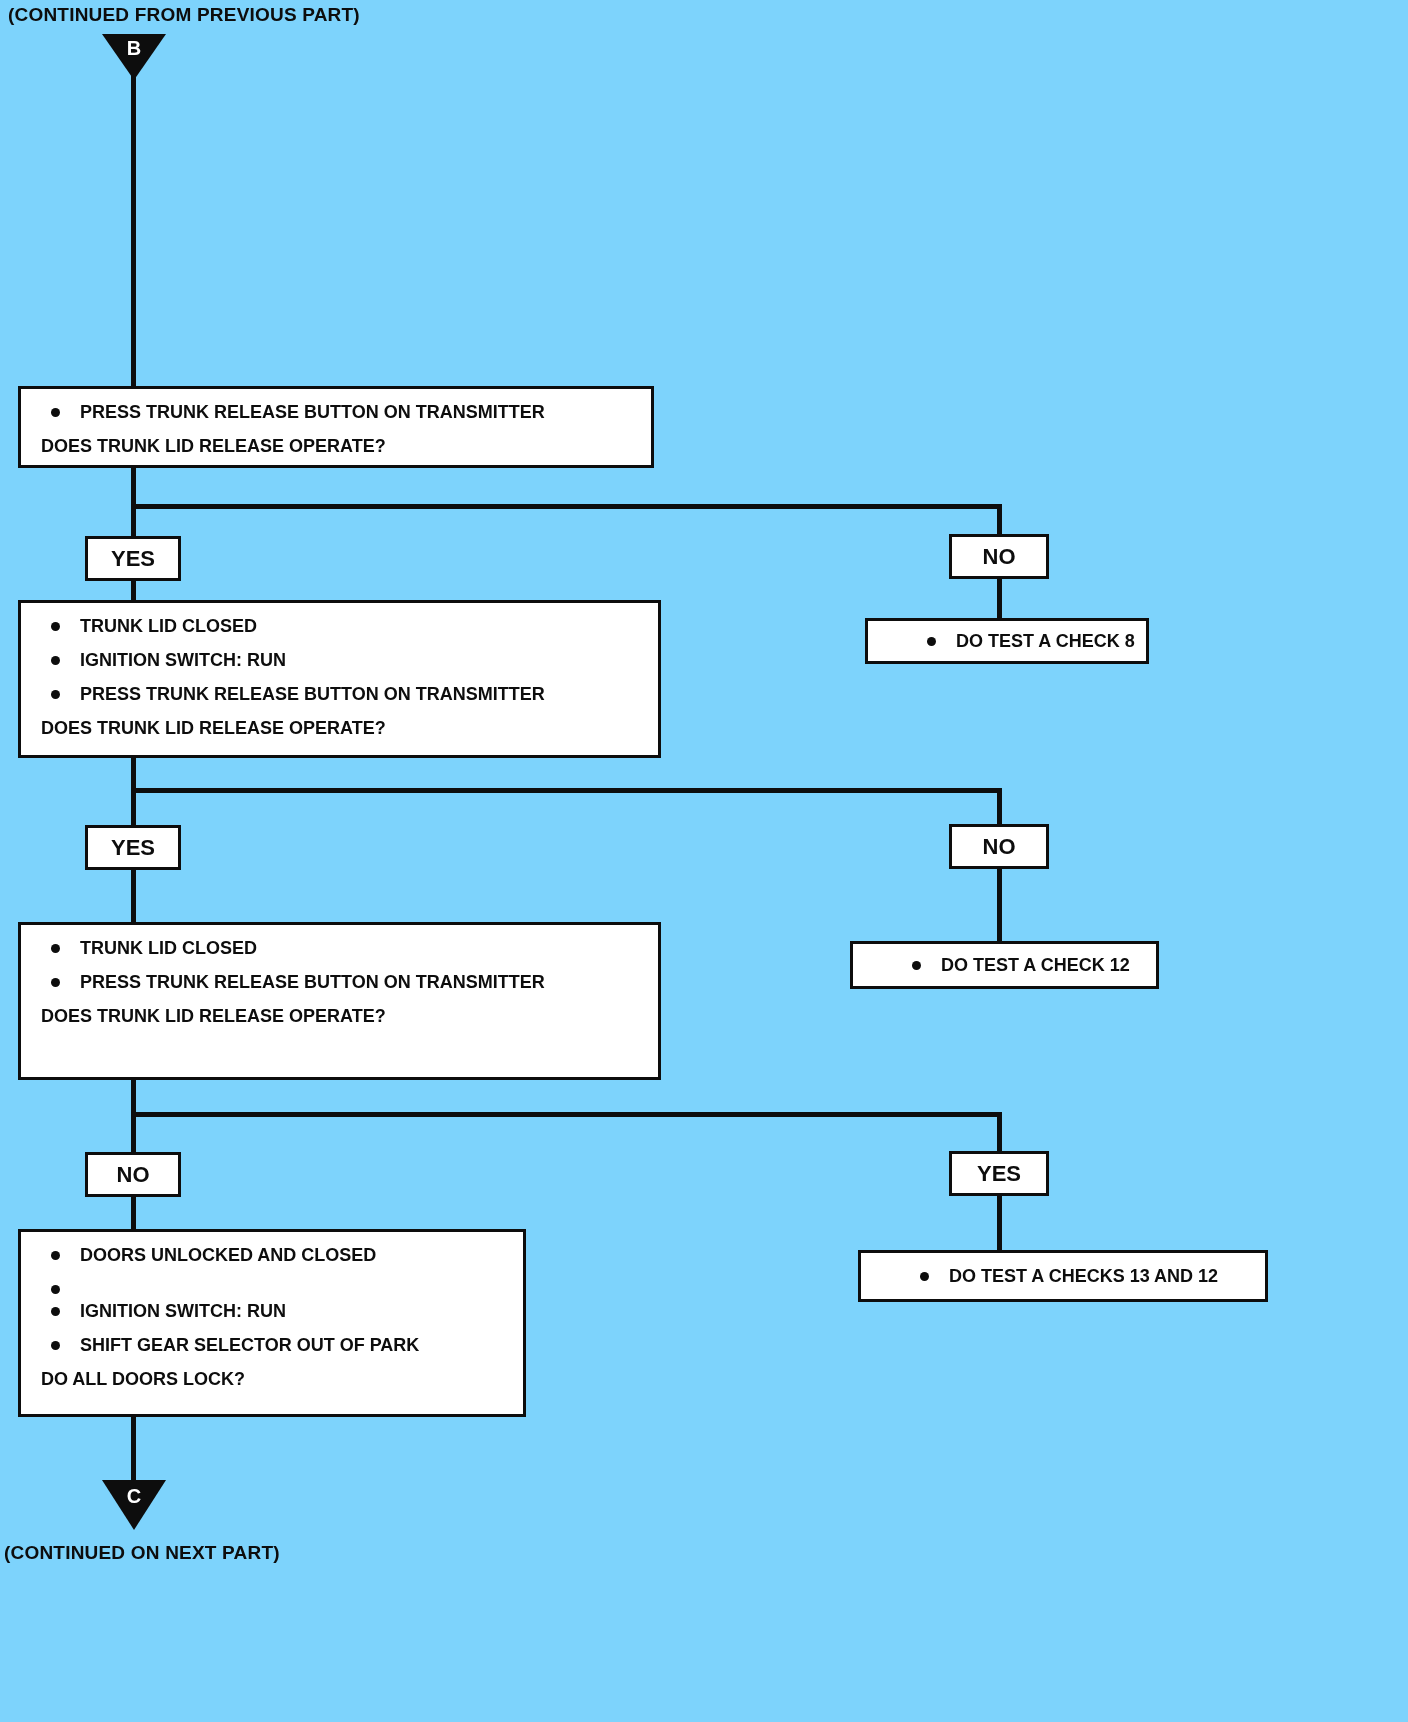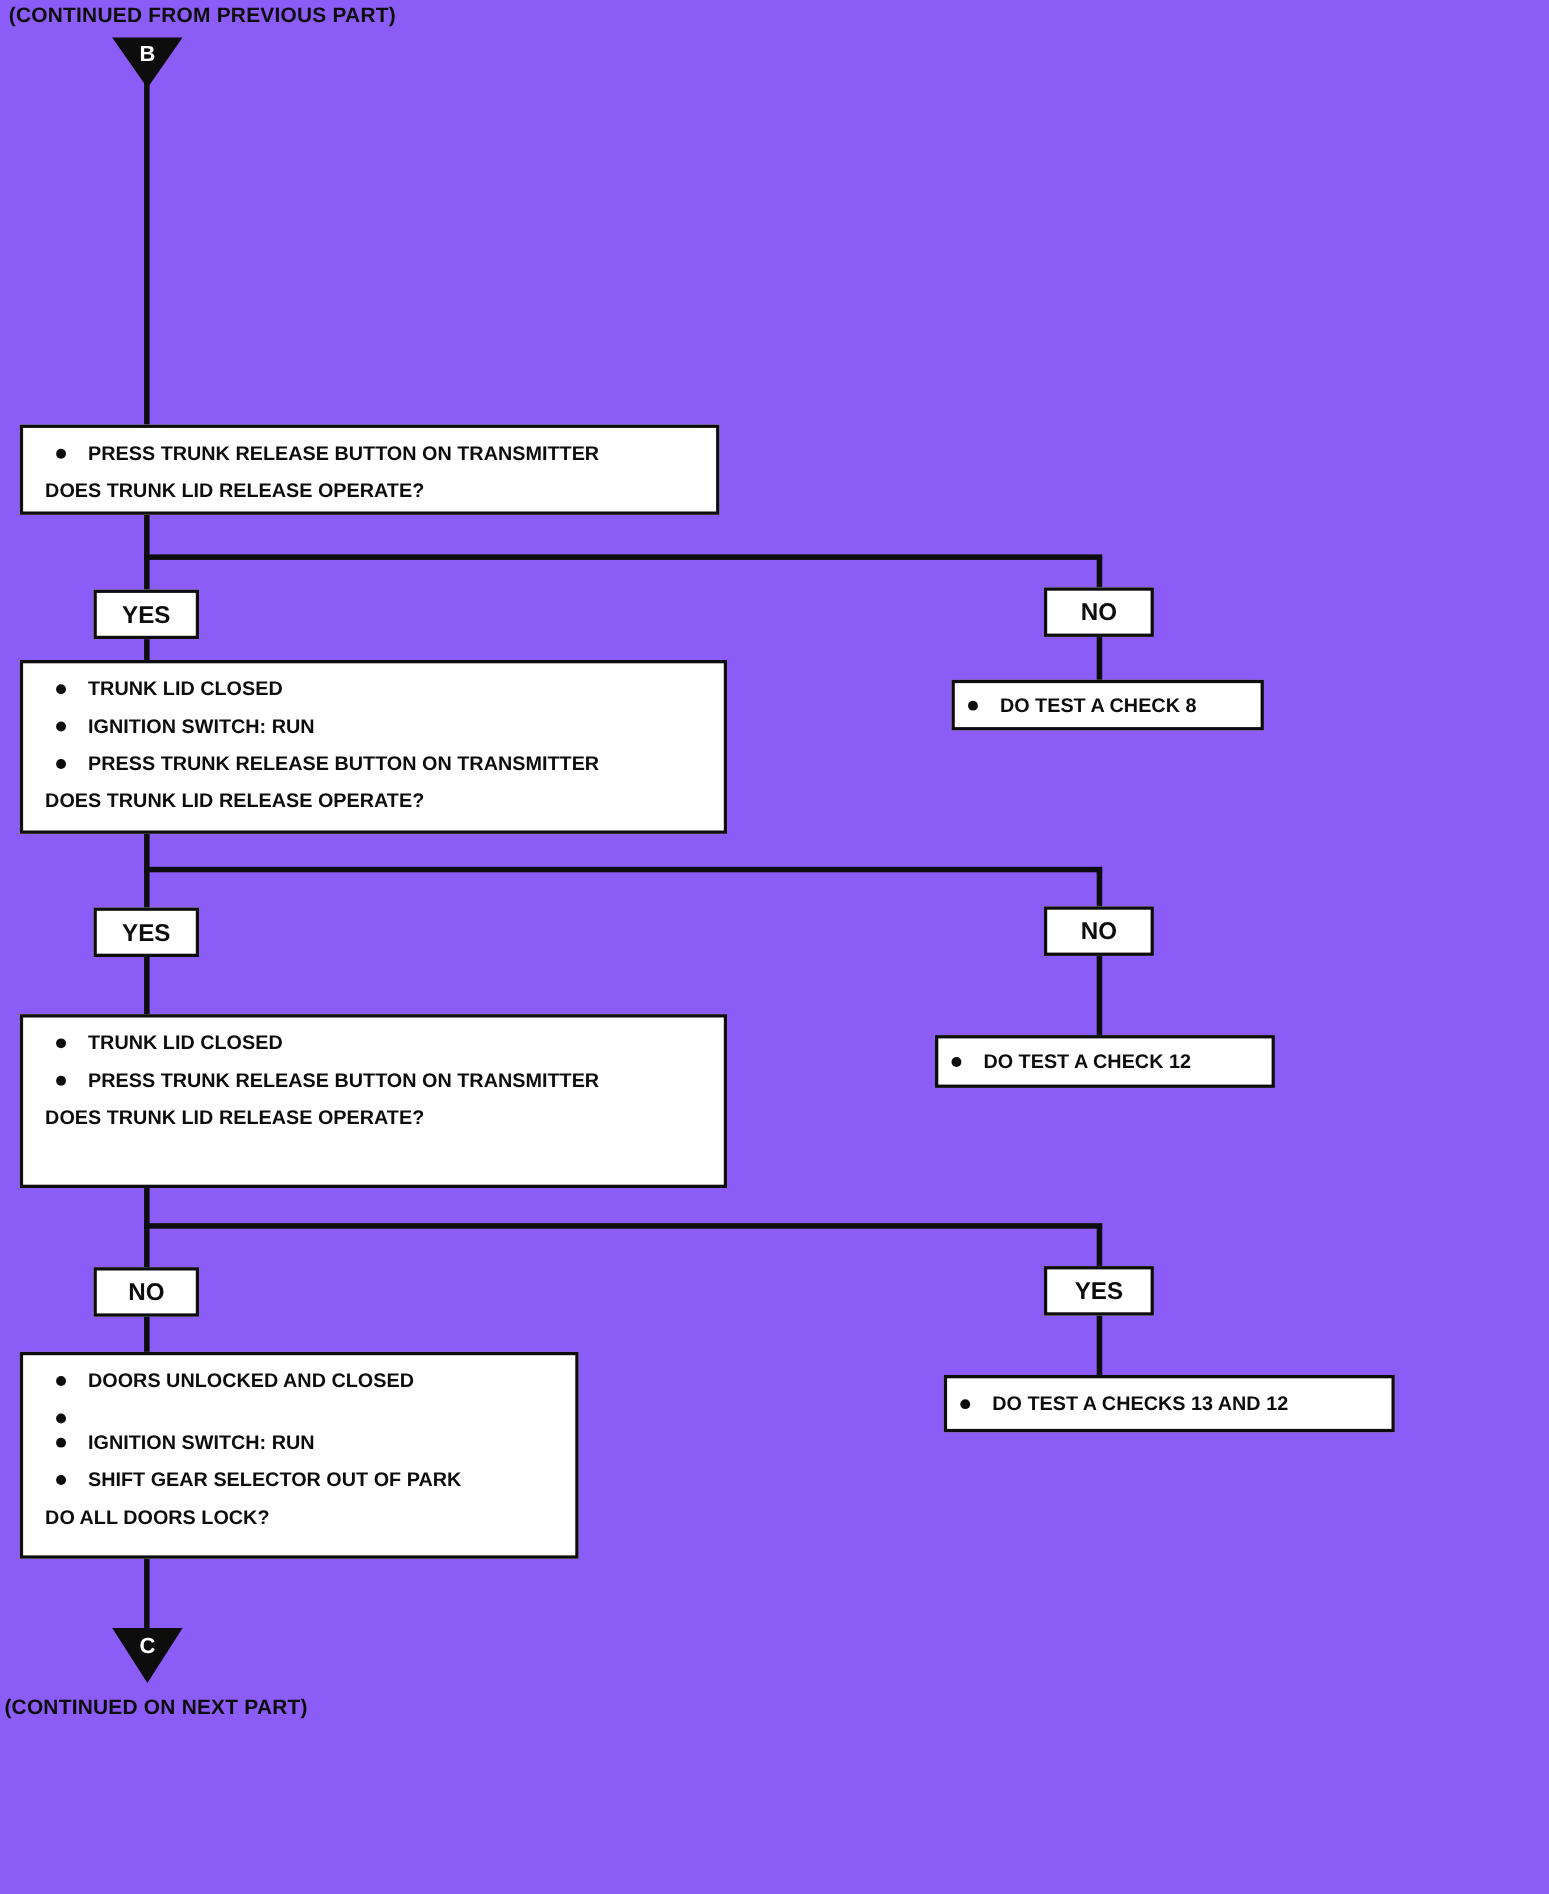--- a/index.html
+++ b/index.html
@@ -1,37 +1,37 @@
 <!DOCTYPE html>
 <html><head>
 <meta charset="utf-8">
 <style>
   * { box-sizing: border-box; }
   html, body { margin: 0; padding: 0; background: #ffffff; }
   .canvas {
     position: relative;
     width: 1408px;
     height: 1722px;
-    background: #8b5cf6;
+    background: #7dd3fc;
     font-family: "Liberation Sans", sans-serif;
     font-weight: 700;
     color: #0d0d0d;
     overflow: hidden;
   }
   .line { position: absolute; background: #0d0d0d; }
   .box  { position: absolute; border: 3px solid #0d0d0d; background: #ffffff; }
   .process { font-size: 18px; padding: 6px 12px 20px 20px; }
   .row { display: flex; align-items: flex-start; line-height: 34px; }
   .dot {
     flex: none; width: 9px; height: 9px; border-radius: 50%;
     background: #0d0d0d; margin: 13px 20px 0 10px;
   }
   .question { line-height: 34px; }
   .label { display: flex; align-items: center; justify-content: center; font-size: 22px; }
-  .action { display: flex; align-items: center; font-size: 18px; }
+  .action { display: flex; align-items: center; font-size: 18px; padding-left: 47px; }
   .action .dot { margin: 0 20px 0 12px; }
   .meta { position: absolute; font-size: 19px; letter-spacing: 0.2px; white-space: nowrap; }
   .tri { position: absolute; }
 </style>
 </head>
 <body>
 
 <div class="canvas">
 
   <div class="meta" style="left:8px; top:4px;">(CONTINUED FROM PREVIOUS PART)</div>

